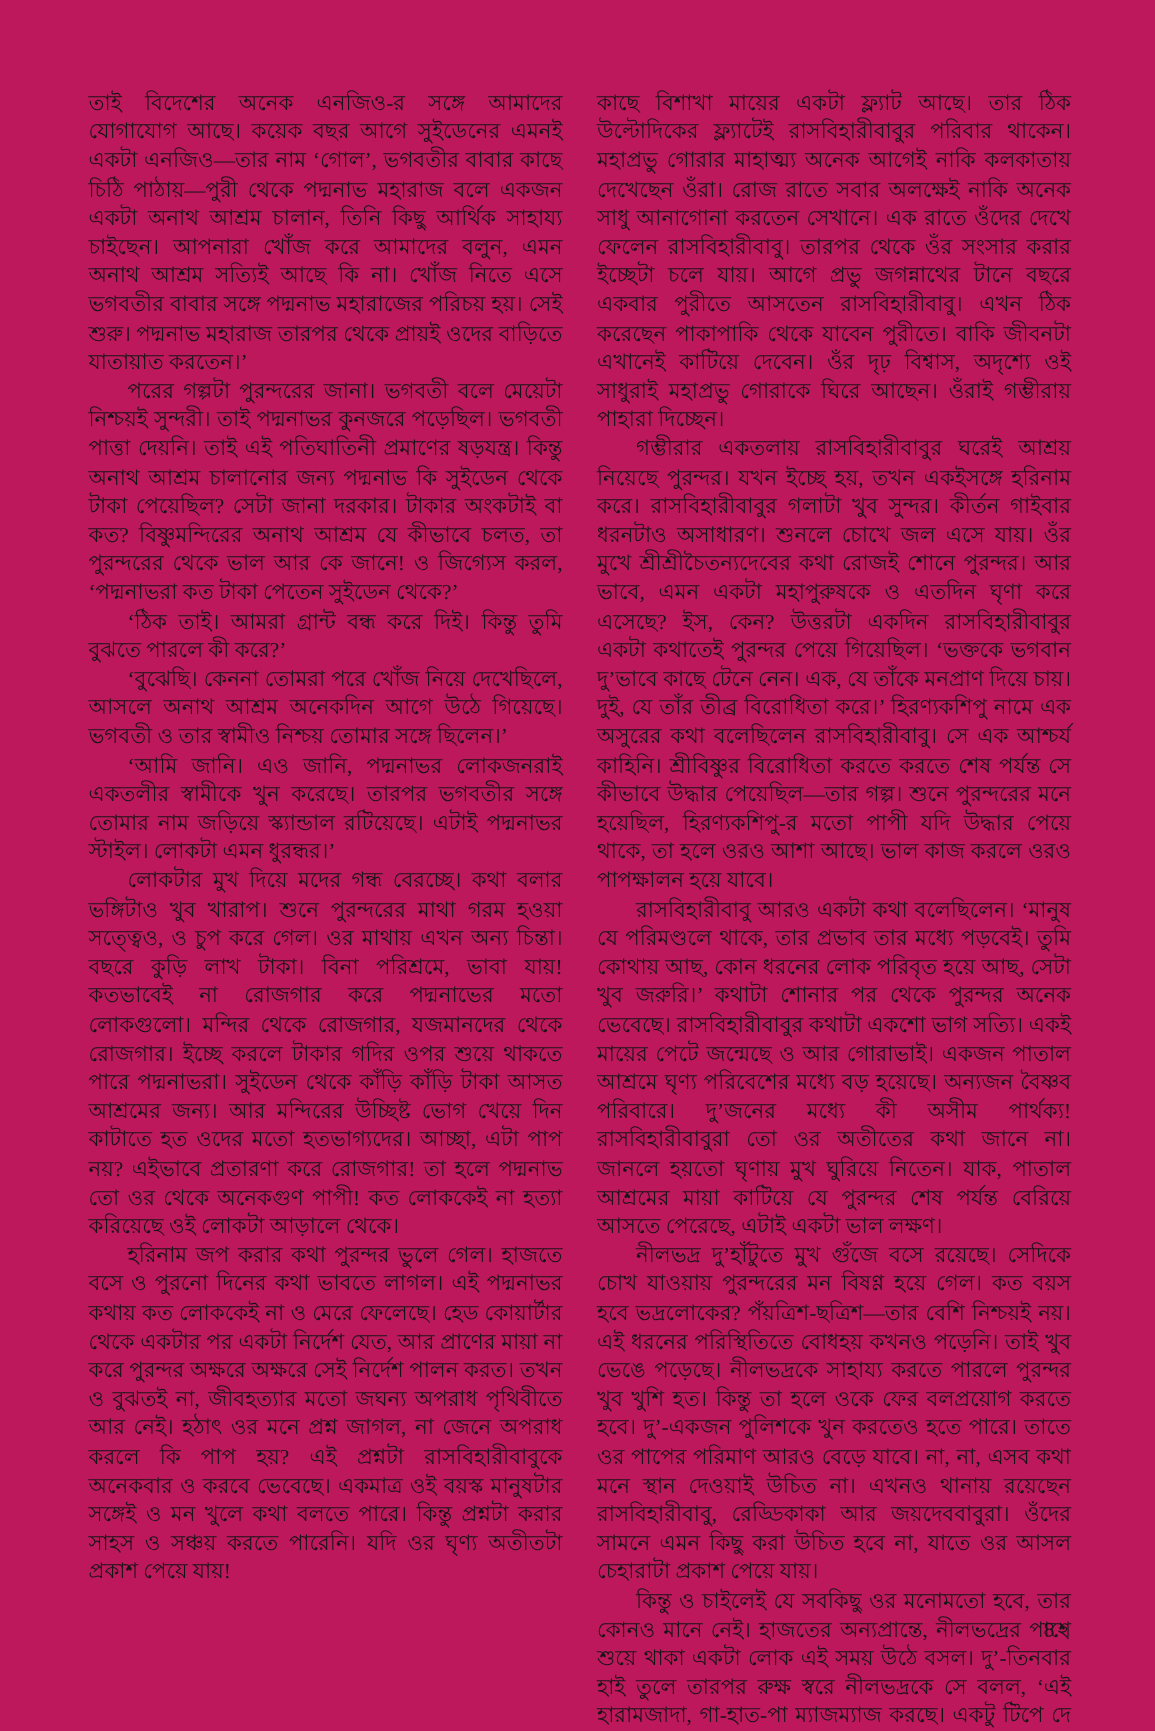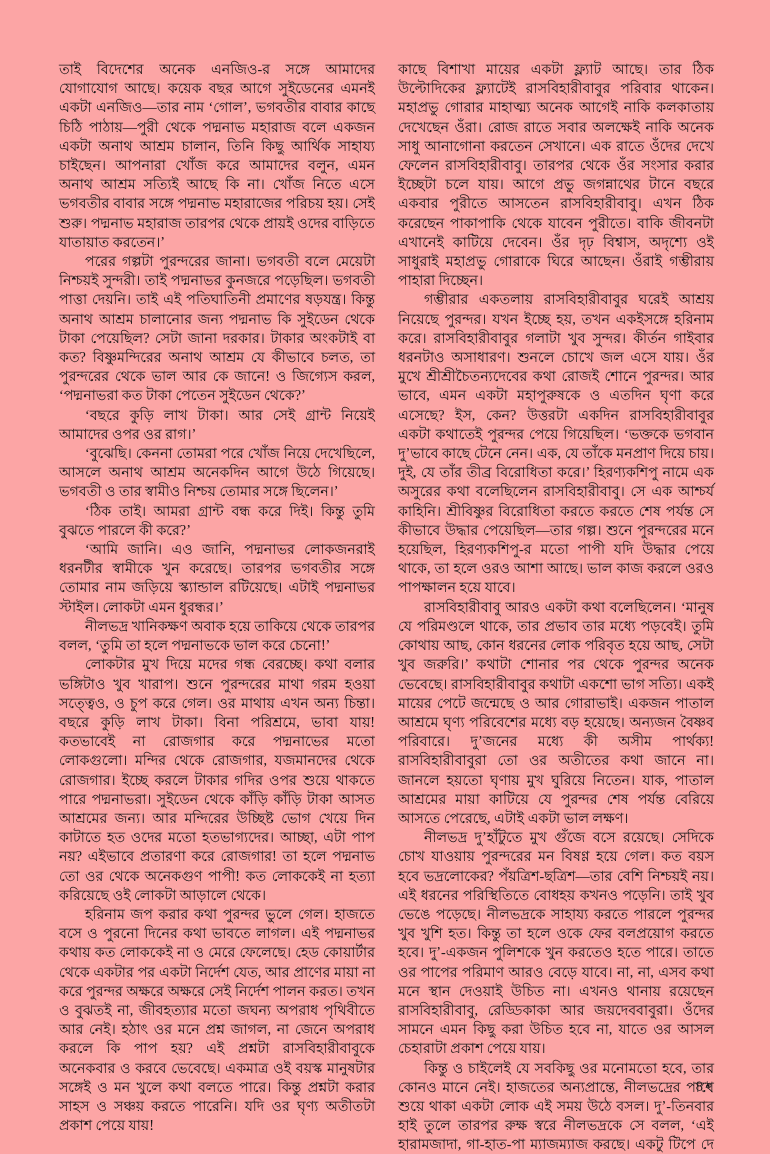--- a/index.html
+++ b/index.html
@@ -4,21 +4,21 @@
 <style>
   * { box-sizing: border-box; }
   html, body {
     margin: 0; padding: 0;
     width: 770px; height: 1154px;
     background: #fdfdfb;
   }
   .page {
     position: relative;
     width: 770px; height: 1154px;
-    background: #fca5a5;
+    background: #be185d;
     color: #151515;
     font-family: "Liberation Serif", "DejaVu Serif", serif;
     overflow: hidden;
   }
   .content {
     position: absolute;
     left: 59px; top: 60px;
     width: 655px;
     display: grid;
     grid-template-columns: 1fr 1fr;
@@ -47,25 +47,23 @@
 </style>
 </head>
 <body>
 
 <div class="page">
   <div class="content">
 
     <div class="col">
       <p>তাই বিদেশের অনেক এনজিও-র সঙ্গে আমাদের যোগাযোগ আছে। কয়েক বছর আগে সুইডেনের এমনই একটা এনজিও—তার নাম ‘গোল’, ভগবতীর বাবার কাছে চিঠি পাঠায়—পুরী থেকে পদ্মনাভ মহারাজ বলে একজন একটা অনাথ আশ্রম চালান, তিনি কিছু আর্থিক সাহায্য চাইছেন। আপনারা খোঁজ করে আমাদের বলুন, এমন অনাথ আশ্রম সত্যিই আছে কি না। খোঁজ নিতে এসে ভগবতীর বাবার সঙ্গে পদ্মনাভ মহারাজের পরিচয় হয়। সেই শুরু। পদ্মনাভ মহারাজ তারপর থেকে প্রায়ই ওদের বাড়িতে যাতায়াত করতেন।’</p>
       <p class="indent">পরের গল্পটা পুরন্দরের জানা। ভগবতী বলে মেয়েটা নিশ্চয়ই সুন্দরী। তাই পদ্মনাভর কুনজরে পড়েছিল। ভগবতী পাত্তা দেয়নি। তাই এই পতিঘাতিনী প্রমাণের ষড়যন্ত্র। কিন্তু অনাথ আশ্রম চালানোর জন্য পদ্মনাভ কি সুইডেন থেকে টাকা পেয়েছিল? সেটা জানা দরকার। টাকার অংকটাই বা কত? বিষ্ণুমন্দিরের অনাথ আশ্রম যে কীভাবে চলত, তা পুরন্দরের থেকে ভাল আর কে জানে! ও জিগ্যেস করল, ‘পদ্মনাভরা কত টাকা পেতেন সুইডেন থেকে?’</p>
-      <p class="indent">‘বছরে কুড়ি লাখ টাকা। আর সেই গ্রান্ট নিয়েই আমাদের ওপর ওর রাগ।’</p>
+      <p class="indent">‘ঠিক তাই। আমরা গ্রান্ট বন্ধ করে দিই। কিন্তু তুমি বুঝতে পারলে কী করে?’</p>
       <p class="indent">‘বুঝেছি। কেননা তোমরা পরে খোঁজ নিয়ে দেখেছিলে, আসলে অনাথ আশ্রম অনেকদিন আগে উঠে গিয়েছে। ভগবতী ও তার স্বামীও নিশ্চয় তোমার সঙ্গে ছিলেন।’</p>
-      <p class="indent">‘ঠিক তাই। আমরা গ্রান্ট বন্ধ করে দিই। কিন্তু তুমি বুঝতে পারলে কী করে?’</p>
-      <p class="indent">‘আমি জানি। এও জানি, পদ্মনাভর লোকজনরাই ধরনটীর স্বামীকে খুন করেছে। তারপর ভগবতীর সঙ্গে তোমার নাম জড়িয়ে স্ক্যান্ডাল রটিয়েছে। এটাই পদ্মনাভর স্টাইল। লোকটা এমন ধুরন্ধর।’</p>
-      <p class="indent">নীলভদ্র খানিকক্ষণ অবাক হয়ে তাকিয়ে থেকে তারপর বলল, ‘তুমি তা হলে পদ্মনাভকে ভাল করে চেনো!’</p>
+      <p class="indent">‘আমি জানি। এও জানি, পদ্মনাভর লোকজনরাই একতলীর স্বামীকে খুন করেছে। তারপর ভগবতীর সঙ্গে তোমার নাম জড়িয়ে স্ক্যান্ডাল রটিয়েছে। এটাই পদ্মনাভর স্টাইল। লোকটা এমন ধুরন্ধর।’</p>
       <p class="indent">লোকটার মুখ দিয়ে মদের গন্ধ বেরচ্ছে। কথা বলার ভঙ্গিটাও খুব খারাপ। শুনে পুরন্দরের মাথা গরম হওয়া সত্ত্বেও, ও চুপ করে গেল। ওর মাথায় এখন অন্য চিন্তা। বছরে কুড়ি লাখ টাকা। বিনা পরিশ্রমে, ভাবা যায়! কতভাবেই না রোজগার করে পদ্মনাভের মতো লোকগুলো। মন্দির থেকে রোজগার, যজমানদের থেকে রোজগার। ইচ্ছে করলে টাকার গদির ওপর শুয়ে থাকতে পারে পদ্মনাভরা। সুইডেন থেকে কাঁড়ি কাঁড়ি টাকা আসত আশ্রমের জন্য। আর মন্দিরের উচ্ছিষ্ট ভোগ খেয়ে দিন কাটাতে হত ওদের মতো হতভাগ্যদের। আচ্ছা, এটা পাপ নয়? এইভাবে প্রতারণা করে রোজগার! তা হলে পদ্মনাভ তো ওর থেকে অনেকগুণ পাপী! কত লোককেই না হত্যা করিয়েছে ওই লোকটা আড়ালে থেকে।</p>
       <p class="indent">হরিনাম জপ করার কথা পুরন্দর ভুলে গেল। হাজতে বসে ও পুরনো দিনের কথা ভাবতে লাগল। এই পদ্মনাভর কথায় কত লোককেই না ও মেরে ফেলেছে। হেড কোয়ার্টার থেকে একটার পর একটা নির্দেশ যেত, আর প্রাণের মায়া না করে পুরন্দর অক্ষরে অক্ষরে সেই নির্দেশ পালন করত। তখন ও বুঝতই না, জীবহত্যার মতো জঘন্য অপরাধ পৃথিবীতে আর নেই। হঠাৎ ওর মনে প্রশ্ন জাগল, না জেনে অপরাধ করলে কি পাপ হয়? এই প্রশ্নটা রাসবিহারীবাবুকে অনেকবার ও করবে ভেবেছে। একমাত্র ওই বয়স্ক মানুষটার সঙ্গেই ও মন খুলে কথা বলতে পারে। কিন্তু প্রশ্নটা করার সাহস ও সঞ্চয় করতে পারেনি। যদি ওর ঘৃণ্য অতীতটা প্রকাশ পেয়ে যায়!</p>
 
     </div>
 
     <div class="col">
       <p>কাছে বিশাখা মায়ের একটা ফ্ল্যাট আছে। তার ঠিক উল্টোদিকের ফ্ল্যাটেই রাসবিহারীবাবুর পরিবার থাকেন। মহাপ্রভু গোরার মাহাত্ম্য অনেক আগেই নাকি কলকাতায় দেখেছেন ওঁরা। রোজ রাতে সবার অলক্ষেই নাকি অনেক সাধু আনাগোনা করতেন সেখানে। এক রাতে ওঁদের দেখে ফেলেন রাসবিহারীবাবু। তারপর থেকে ওঁর সংসার করার ইচ্ছেটা চলে যায়। আগে প্রভু জগন্নাথের টানে বছরে একবার পুরীতে আসতেন রাসবিহারীবাবু। এখন ঠিক করেছেন পাকাপাকি থেকে যাবেন পুরীতে। বাকি জীবনটা এখানেই কাটিয়ে দেবেন। ওঁর দৃঢ় বিশ্বাস, অদৃশ্যে ওই সাধুরাই মহাপ্রভু গোরাকে ঘিরে আছেন। ওঁরাই গম্ভীরায় পাহারা দিচ্ছেন।</p>
       <p class="indent">গম্ভীরার একতলায় রাসবিহারীবাবুর ঘরেই আশ্রয় নিয়েছে পুরন্দর। যখন ইচ্ছে হয়, তখন একইসঙ্গে হরিনাম করে। রাসবিহারীবাবুর গলাটা খুব সুন্দর। কীর্তন গাইবার ধরনটাও অসাধারণ। শুনলে চোখে জল এসে যায়। ওঁর মুখে শ্রীশ্রীচৈতন্যদেবের কথা রোজই শোনে পুরন্দর। আর ভাবে, এমন একটা মহাপুরুষকে ও এতদিন ঘৃণা করে এসেছে? ইস, কেন? উত্তরটা একদিন রাসবিহারীবাবুর একটা কথাতেই পুরন্দর পেয়ে গিয়েছিল। ‘ভক্তকে ভগবান দু’ভাবে কাছে টেনে নেন। এক, যে তাঁকে মনপ্রাণ দিয়ে চায়। দুই, যে তাঁর তীব্র বিরোধিতা করে।’ হিরণ্যকশিপু নামে এক অসুরের কথা বলেছিলেন রাসবিহারীবাবু। সে এক আশ্চর্য কাহিনি। শ্রীবিষ্ণুর বিরোধিতা করতে করতে শেষ পর্যন্ত সে কীভাবে উদ্ধার পেয়েছিল—তার গল্প। শুনে পুরন্দরের মনে হয়েছিল, হিরণ্যকশিপু-র মতো পাপী যদি উদ্ধার পেয়ে থাকে, তা হলে ওরও আশা আছে। ভাল কাজ করলে ওরও পাপক্ষালন হয়ে যাবে।</p>
       <p class="indent">রাসবিহারীবাবু আরও একটা কথা বলেছিলেন। ‘মানুষ যে পরিমণ্ডলে থাকে, তার প্রভাব তার মধ্যে পড়বেই। তুমি কোথায় আছ, কোন ধরনের লোক পরিবৃত হয়ে আছ, সেটা খুব জরুরি।’ কথাটা শোনার পর থেকে পুরন্দর অনেক ভেবেছে। রাসবিহারীবাবুর কথাটা একশো ভাগ সত্যি। একই মায়ের পেটে জন্মেছে ও আর গোরাভাই। একজন পাতাল আশ্রমে ঘৃণ্য পরিবেশের মধ্যে বড় হয়েছে। অন্যজন বৈষ্ণব পরিবারে। দু’জনের মধ্যে কী অসীম পার্থক্য! রাসবিহারীবাবুরা তো ওর অতীতের কথা জানে না। জানলে হয়তো ঘৃণায় মুখ ঘুরিয়ে নিতেন। যাক, পাতাল আশ্রমের মায়া কাটিয়ে যে পুরন্দর শেষ পর্যন্ত বেরিয়ে আসতে পেরেছে, এটাই একটা ভাল লক্ষণ।</p>
       <p class="indent">নীলভদ্র দু’হাঁটুতে মুখ গুঁজে বসে রয়েছে। সেদিকে চোখ যাওয়ায় পুরন্দরের মন বিষণ্ণ হয়ে গেল। কত বয়স হবে ভদ্রলোকের? পঁয়ত্রিশ-ছত্রিশ—তার বেশি নিশ্চয়ই নয়। এই ধরনের পরিস্থিতিতে বোধহয় কখনও পড়েনি। তাই খুব ভেঙে পড়েছে। নীলভদ্রকে সাহায্য করতে পারলে পুরন্দর খুব খুশি হত। কিন্তু তা হলে ওকে ফের বলপ্রয়োগ করতে হবে। দু’-একজন পুলিশকে খুন করতেও হতে পারে। তাতে ওর পাপের পরিমাণ আরও বেড়ে যাবে। না, না, এসব কথা মনে স্থান দেওয়াই উচিত না। এখনও থানায় রয়েছেন রাসবিহারীবাবু, রেড্ডিকাকা আর জয়দেববাবুরা। ওঁদের সামনে এমন কিছু করা উচিত হবে না, যাতে ওর আসল চেহারাটা প্রকাশ পেয়ে যায়।</p>

